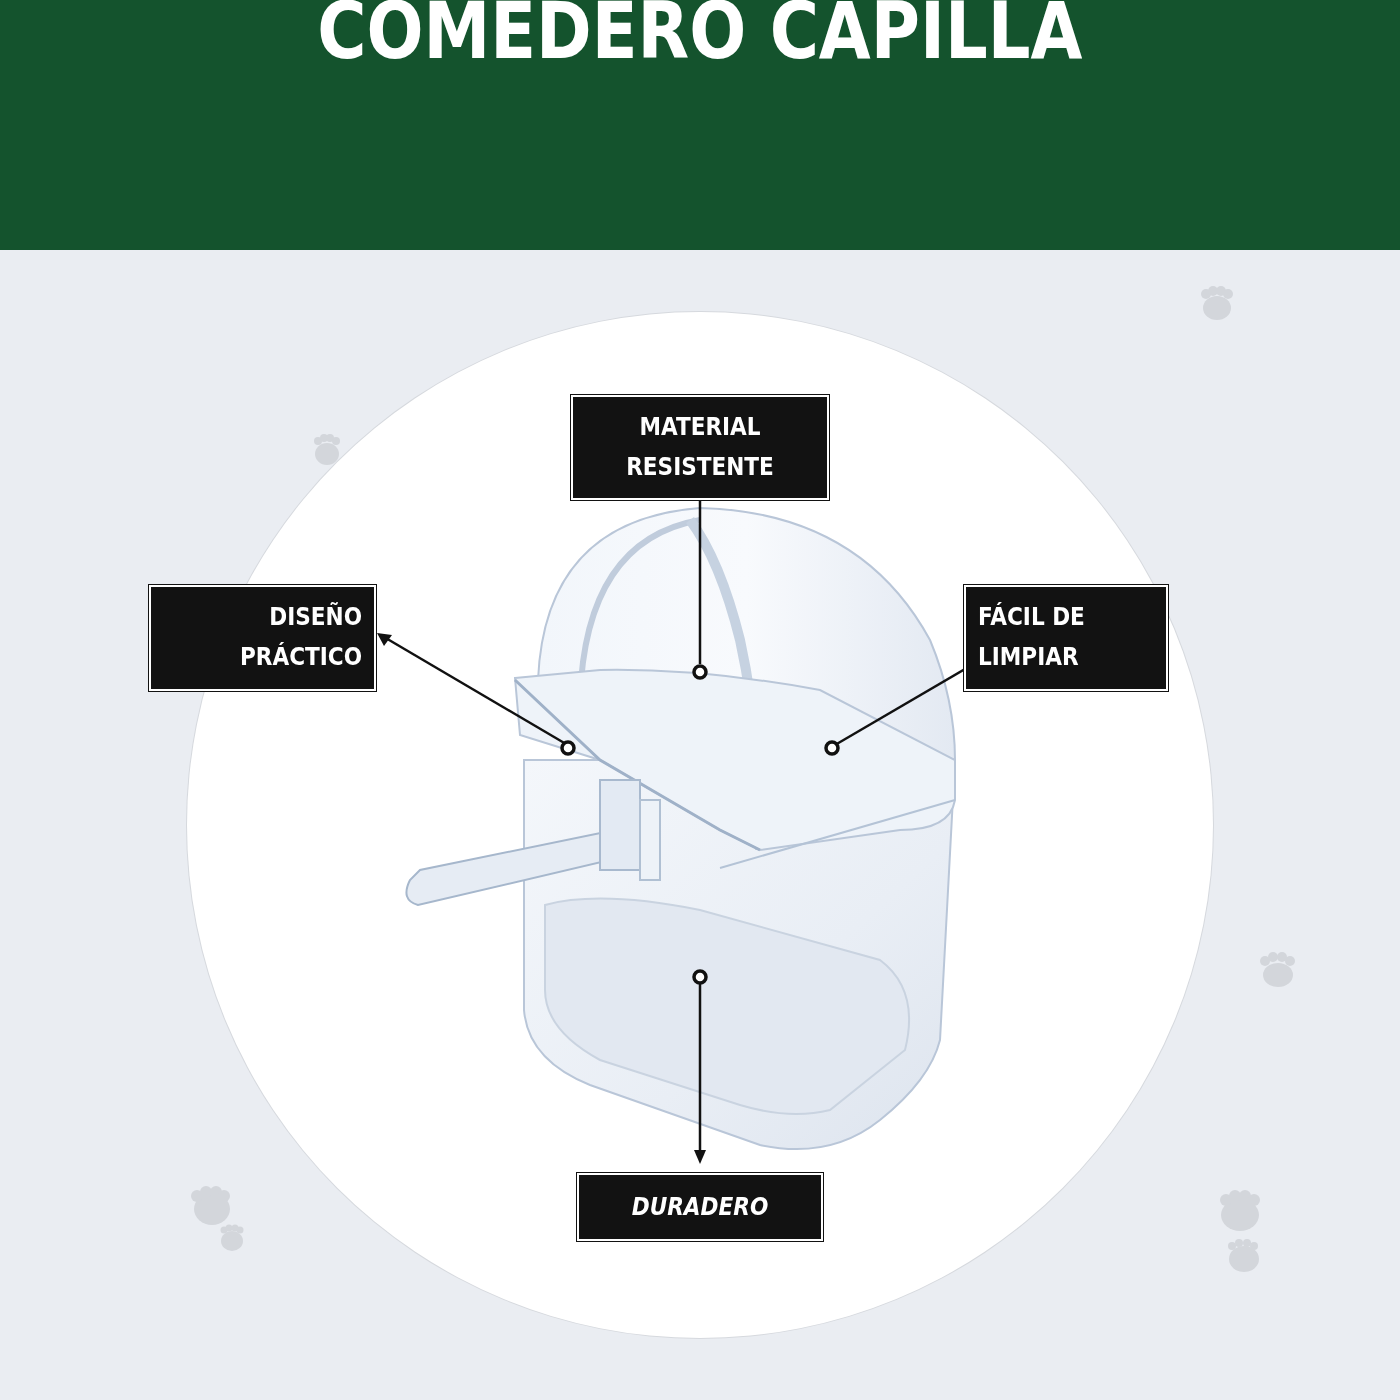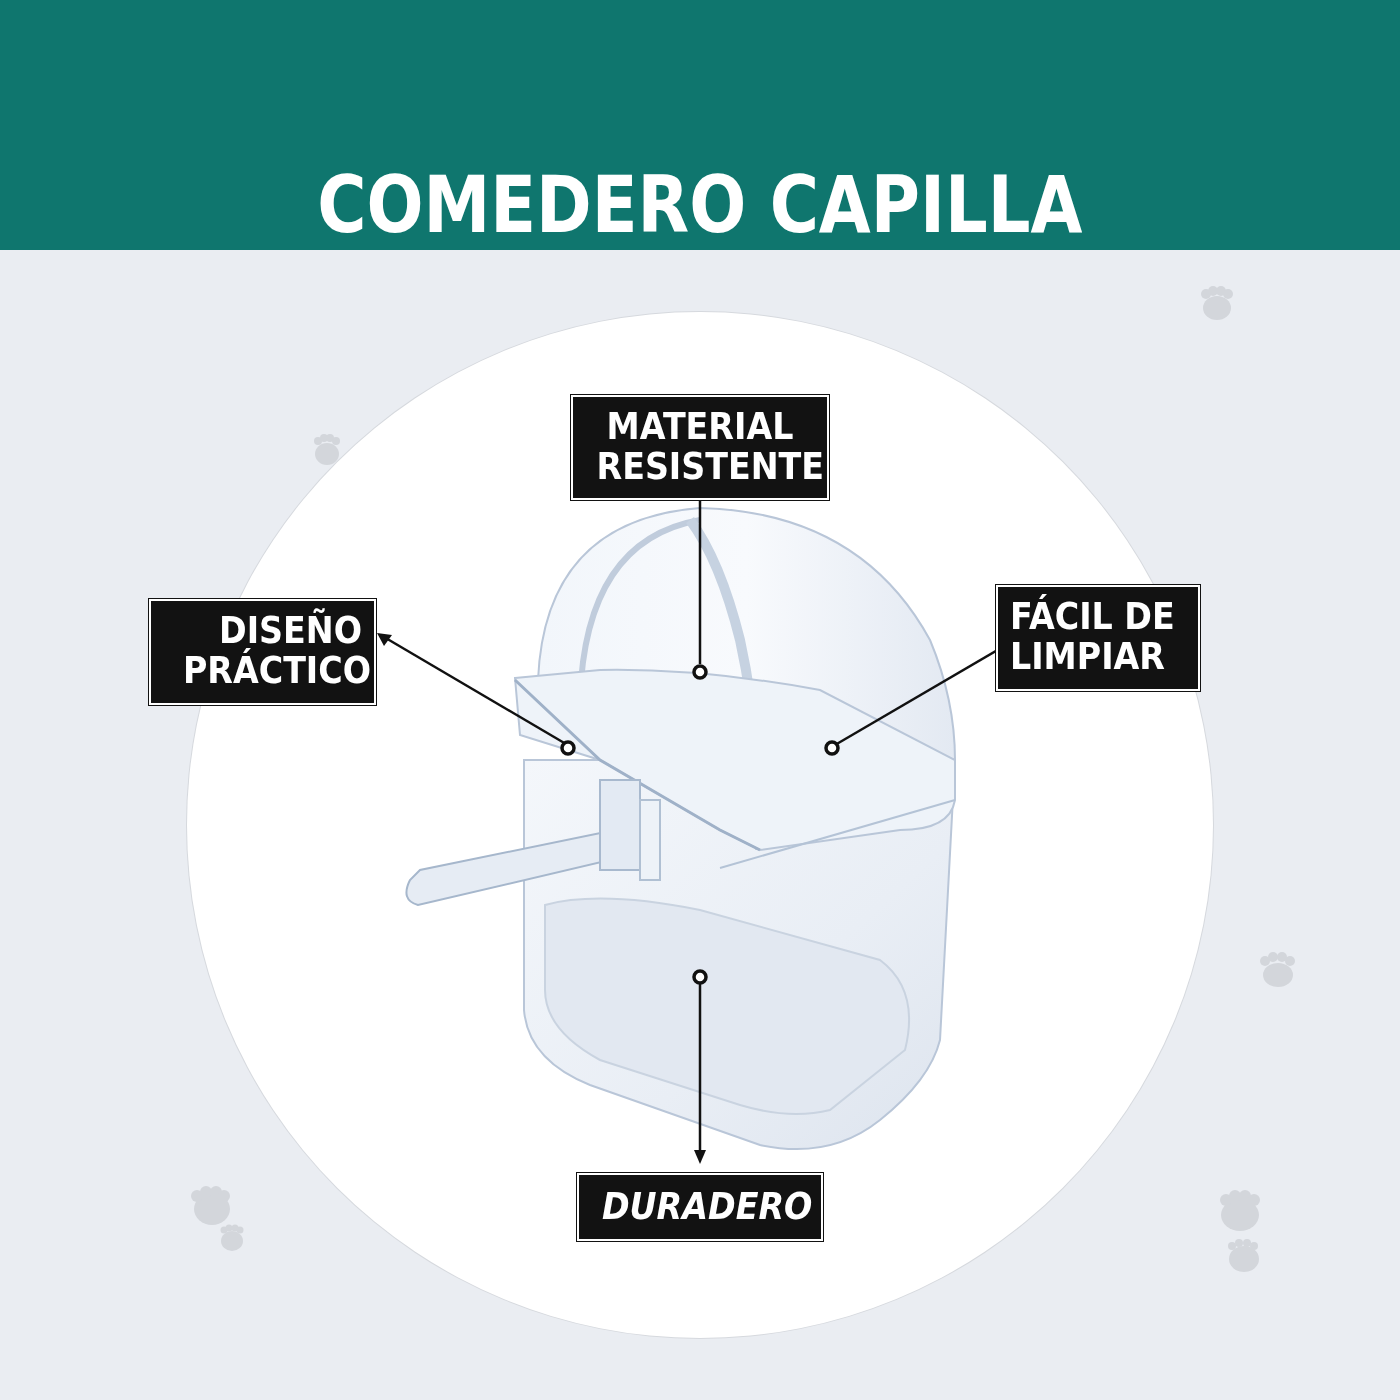--- a/index.html
+++ b/index.html
@@ -3,39 +3,39 @@
   <meta charset="utf-8">
   <style>
     html, body { margin: 0; padding: 0; }
     body {
       width: 1400px; height: 1400px; position: relative; overflow: hidden;
       background: #EAEDF2;
       font-family: "DejaVu Sans", "Liberation Sans", sans-serif;
     }
     .header {
       position: absolute; left: 0; top: 0; width: 1400px; height: 250px;
-      background: #0f766e;
-      display: flex; align-items: flex-end; justify-content: center;
+      background: #14532d;
+      display: flex; align-items: flex-start; justify-content: center;
     }
     .header h1 {
       margin: 0; color: #ffffff; font-weight: bold;
       font-size: 78px; letter-spacing: 0px;
       transform: scaleX(0.86); transform-origin: center;
       margin-top: -14px;
     }
     .circle {
       position: absolute; left: 187px; top: 312px; width: 1026px; height: 1026px;
       border-radius: 50%; background: #ffffff;
       box-shadow: 0 0 0 1px #d6d9de;
     }
     .paw { position: absolute; }
     .paw svg { display: block; }
     .label {
       position: absolute; background: #121212; color: #ffffff;
-      font-weight: bold; font-size: 37px; line-height: 40px;
+      font-weight: bold; font-size: 24px; line-height: 40px;
       box-sizing: border-box; padding: 8px 12px;
       border: 2px solid #ffffff; outline: 1px solid #121212;
     }
     .label span { display: block; white-space: nowrap; transform: scaleX(0.9); }
     .label.right span { transform-origin: right center; text-align: right; }
     .label.center span { transform-origin: center; text-align: center; }
     .label.left span { transform-origin: left center; text-align: left; }
     .product, .callouts { position: absolute; left: 0; top: 0; }
   </style>
 </head>
@@ -165,25 +165,25 @@
     <polygon points="1024,634 1010,636 1017,646"></polygon>
     <polygon points="694,1150 706,1150 700,1164"></polygon>
   </g>
 </svg>
 
 <div class="label center" style="left:571px;top:395px;width:258px;height:105px;padding-top:10px;">
   <span>MATERIAL</span>
   <span>RESISTENTE</span>
 </div>
 
-<div class="label right" style="left:149px;top:599px;width:227px;height:106px;padding-top:10px;">
+<div class="label right" style="left:149px;top:585px;width:227px;height:106px;padding-top:10px;">
   <span>DISEÑO</span>
   <span>PRÁCTICO</span>
 </div>
 
-<div class="label left" style="left:996px;top:585px;width:204px;height:106px;padding-top:10px;">
+<div class="label left" style="left:964px;top:585px;width:204px;height:106px;padding-top:10px;">
   <span>FÁCIL DE</span>
   <span>LIMPIAR</span>
 </div>
 
 <div class="label center" style="left:577px;top:1173px;width:246px;height:68px;padding-top:12px;font-style:italic;">
   <span>DURADERO</span>
 </div>
 
 </body></html>

